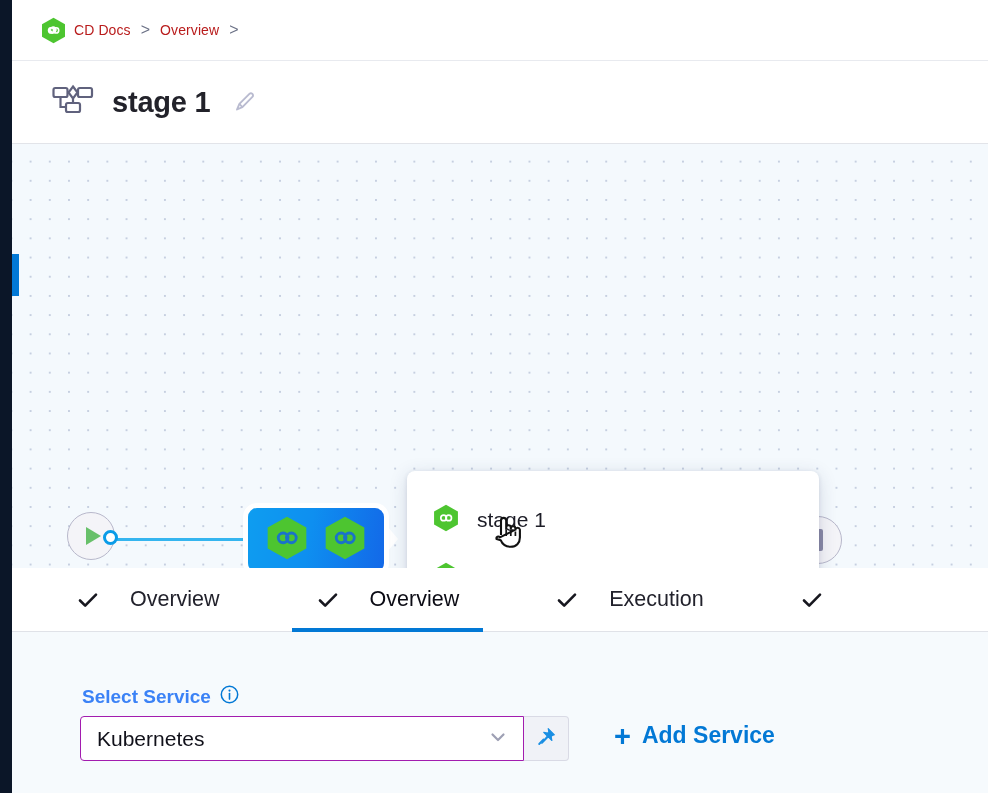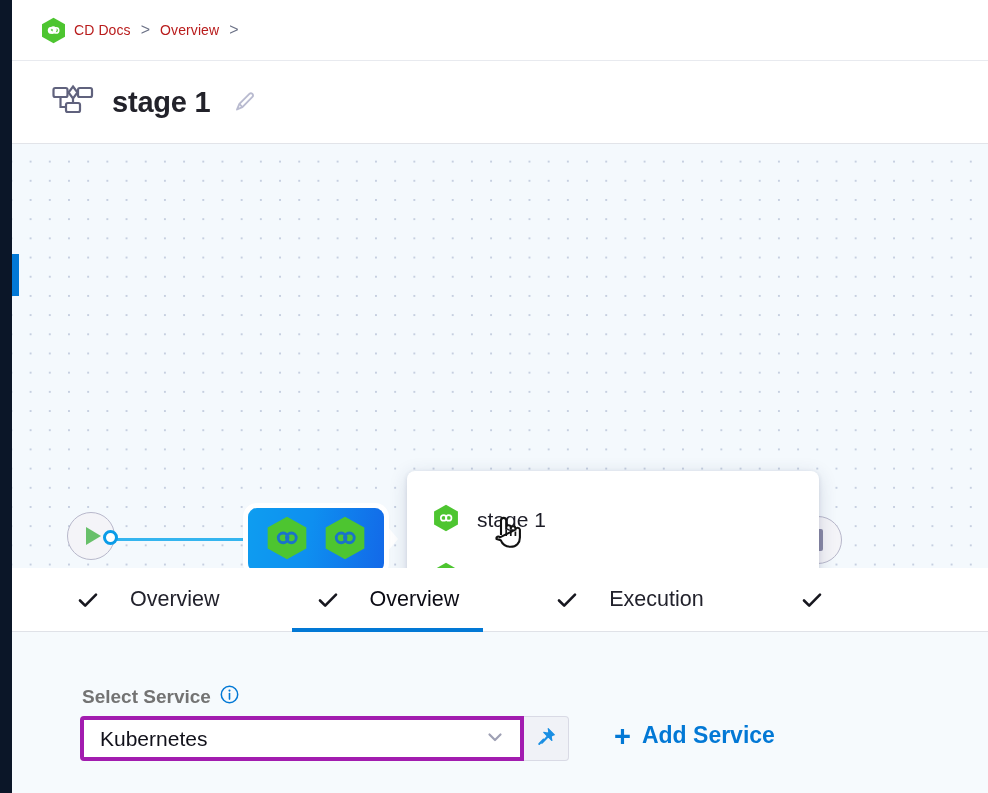--- a/index.html
+++ b/index.html
@@ -140,27 +140,27 @@
 
   
   .form-panel {
     position: absolute; left: 12px; top: 632px; right: 0; bottom: 0;
     background: #f6fafd;
   }
   .field-label-row {
     position: absolute; left: 70px; top: 53px;
     display: flex; align-items: center; gap: 9px;
   }
-  .field-label { font-size: 19px; font-weight: bold; color: #737373; }
+  .field-label { font-size: 19px; font-weight: bold; color: #3b82f6; }
   .select-wrap {
     position: absolute; left: 68px; top: 84px; display: flex; align-items: stretch;
   }
   .select-box {
     width: 444px; height: 45px; background: #ffffff;
-    border: 4px solid #a21caf; border-radius: 4px 0 0 4px;
+    border: 1px solid #a21caf; border-radius: 4px 0 0 4px;
     display: flex; align-items: center; justify-content: space-between;
     padding: 0 14px 0 16px; cursor: pointer;
   }
   .select-value { font-size: 21px; color: #11111a; }
   .pin-btn {
     width: 45px; height: 45px; background: #f0f2f7;
     border: 1px solid #d9dae5; border-left: none; border-radius: 0 4px 4px 0;
     display: flex; align-items: center; justify-content: center; cursor: pointer;
   }
   .add-service-btn {

